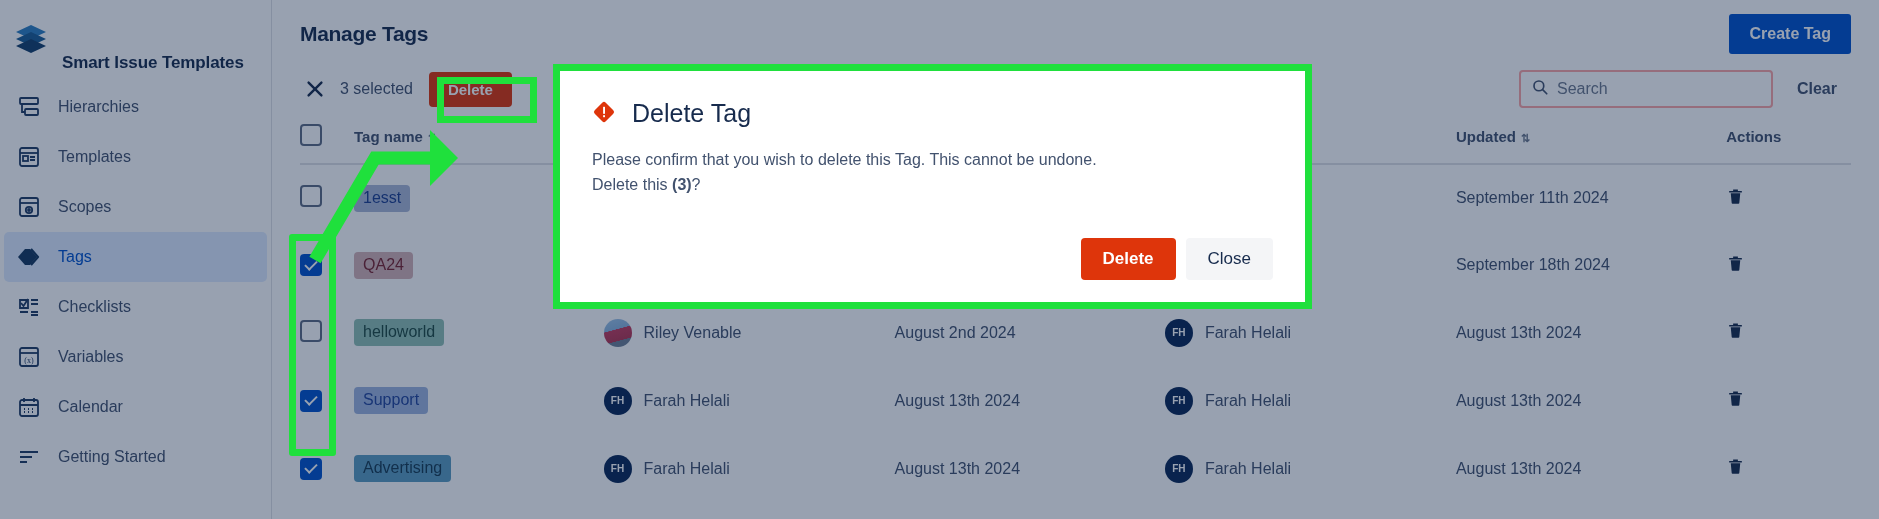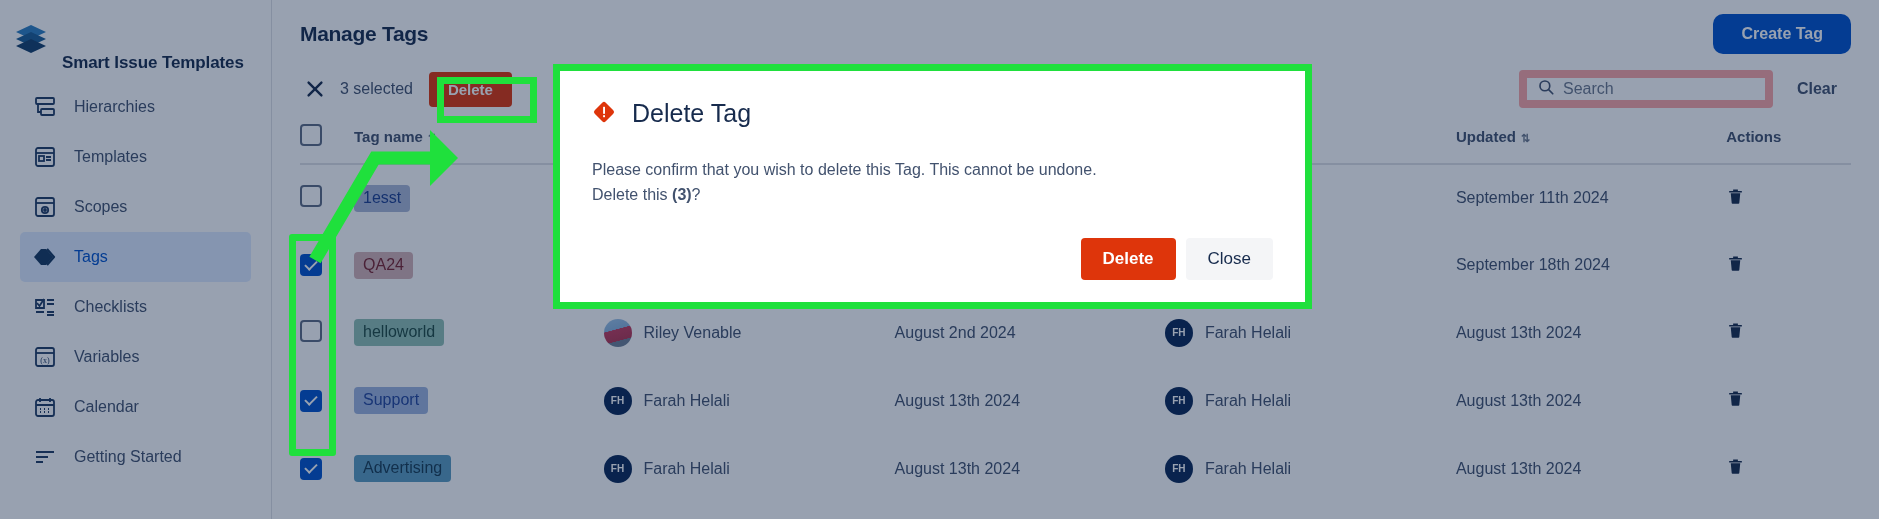--- a/index.html
+++ b/index.html
@@ -34,21 +34,21 @@
     gap: 14px;
     padding: 12px 0 12px 14px;
     height: 62px;
   }
   .brand-logo { width: 34px; height: 34px; flex: 0 0 34px; }
   .brand-name {
     font-size: 17px; font-weight: bold; color: #172b4d;
     letter-spacing: -0.1px;
     margin-top: 48px;
   }
-  .nav { margin-top: 12px; padding: 0 20px; }
+  .nav { margin-top: 12px; padding: 0 4px; }
   .nav-item {
     display: flex; align-items: center; gap: 16px;
     height: 50px;
     padding-left: 12px;
     border-radius: 5px;
     color: #42526e;
     font-size: 16px;
     cursor: pointer;
   }
   .nav-item .nav-icon {
@@ -72,23 +72,23 @@
     display: flex; align-items: center; justify-content: space-between;
     height: 62px;
     padding-top: 6px;
   }
   .page-title {
     font-size: 21px; font-weight: bold; color: #172b4d;
     letter-spacing: -0.3px;
   }
   .btn-primary {
     background: #0052cc; color: #ffffff;
-    border: none; border-radius: 10px;
+    border: none; border-radius: 3px;
     font-size: 16px; font-weight: bold;
-    padding: 11px 28px;
+    padding: 11px 20px;
     cursor: pointer;
     font-family: "Liberation Sans", sans-serif;
   }
 
   
   .toolbar {
     display: flex; align-items: center;
     height: 54px;
     position: relative;
   }
@@ -106,21 +106,21 @@
     padding: 9px 19px;
     cursor: pointer;
     font-family: "Liberation Sans", sans-serif;
   }
   .search-wrap {
     margin-left: auto;
     display: flex; align-items: center; gap: 10px;
   }
   .search-box {
     width: 254px; height: 38px;
-    border: 8px solid #fca5a5; border-radius: 4px;
+    border: 2px solid #fca5a5; border-radius: 4px;
     display: flex; align-items: center; gap: 8px;
     padding: 0 10px;
     background: #ffffff;
   }
   .search-input {
     border: none; outline: none; background: transparent;
     font-size: 16px; color: #42526e;
     width: 100%;
     font-family: "Liberation Sans", sans-serif;
   }
@@ -210,21 +210,21 @@
     background: #ffffff;
     z-index: 60;
     box-sizing: border-box;
   }
   .modal-inner { padding: 28px 32px 0 32px; height: 100%; display: flex; flex-direction: column; }
   .modal-title-row { display: flex; align-items: center; gap: 16px; }
   .modal-title {
     font-size: 25px; color: #172b4d; font-weight: normal;
   }
   .modal-body {
-    margin-top: 30px;
+    margin-top: 20px;
     font-size: 16px; color: #42526e; line-height: 1.55;
   }
   .modal-actions {
     margin-top: auto; margin-bottom: 22px;
     display: flex; justify-content: flex-end; gap: 10px;
   }
   .btn-danger {
     background: #de350b; color: #ffffff;
     border: none; border-radius: 4px;
     font-size: 17px; font-weight: bold;

